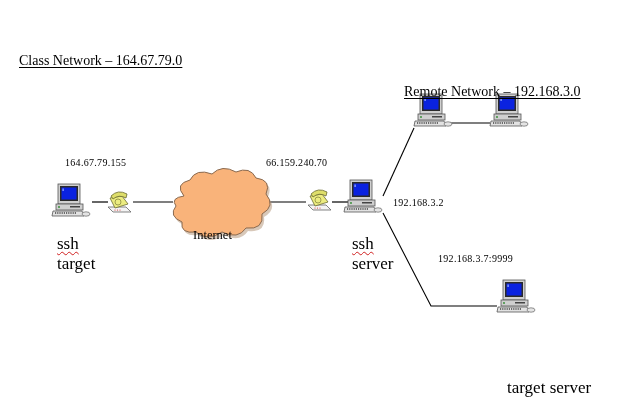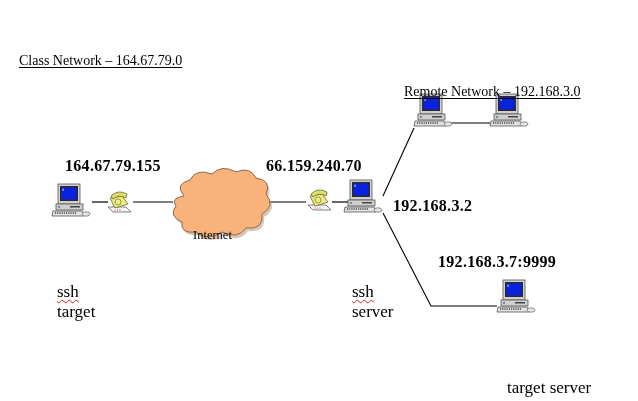--- a/index.html
+++ b/index.html
@@ -1,22 +1,22 @@
 <!DOCTYPE html>
 <html><head>
   <meta charset="utf-8">
   <style>
     html, body { margin: 0; padding: 0; background: #ffffff; }
     body { width: 638px; height: 401px; position: relative; overflow: hidden; font-family: "Liberation Serif", "DejaVu Serif", serif; color: #000; }
     #canvas { position: absolute; left: 0; top: 0; width: 638px; height: 401px; }
     .lbl { position: absolute; white-space: nowrap; line-height: 1; }
     .heading { font-size: 14px; text-decoration: underline; text-underline-offset: 2px; }
-    .ip { font-size: 16px; letter-spacing: 0.3px; font-weight: bold; }
+    .ip { font-size: 10px; letter-spacing: 0.3px; }
     .role { font-size: 17px; line-height: 20px; }
-    .squiggle { text-decoration: underline wavy #d02020; text-decoration-thickness: 1px; text-underline-offset: 2px; margin-top: 48px; }
+    .squiggle { text-decoration: underline wavy #d02020; text-decoration-thickness: 1px; text-underline-offset: 2px; }
     .cloud-text { position: absolute; font-size: 12.5px; margin-top: 24px; }
   </style>
 </head>
 <body>
 
 <svg id="canvas" viewBox="0 0 638 401" xmlns="http://www.w3.org/2000/svg">
   <defs>
     <g id="computer">
 
       <rect x="6" y="0" width="22" height="20" fill="#d0d0d0" stroke="#555" stroke-width="0.8"></rect>

